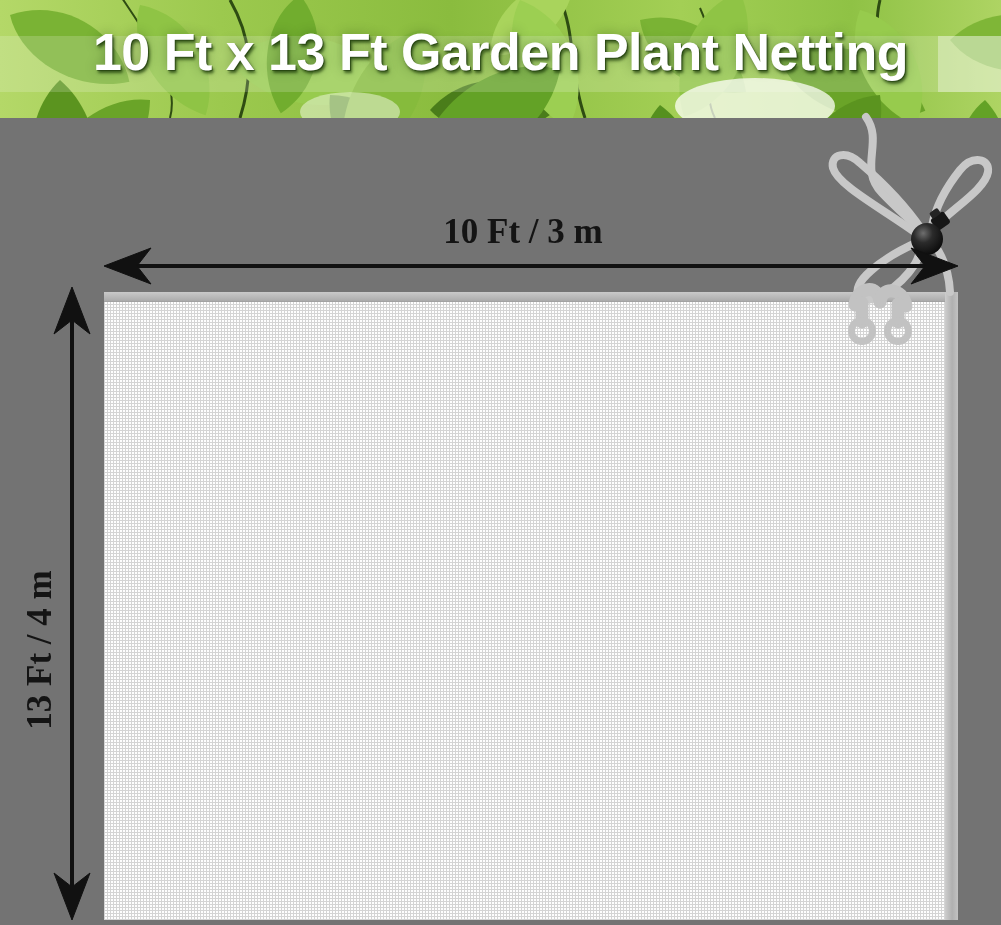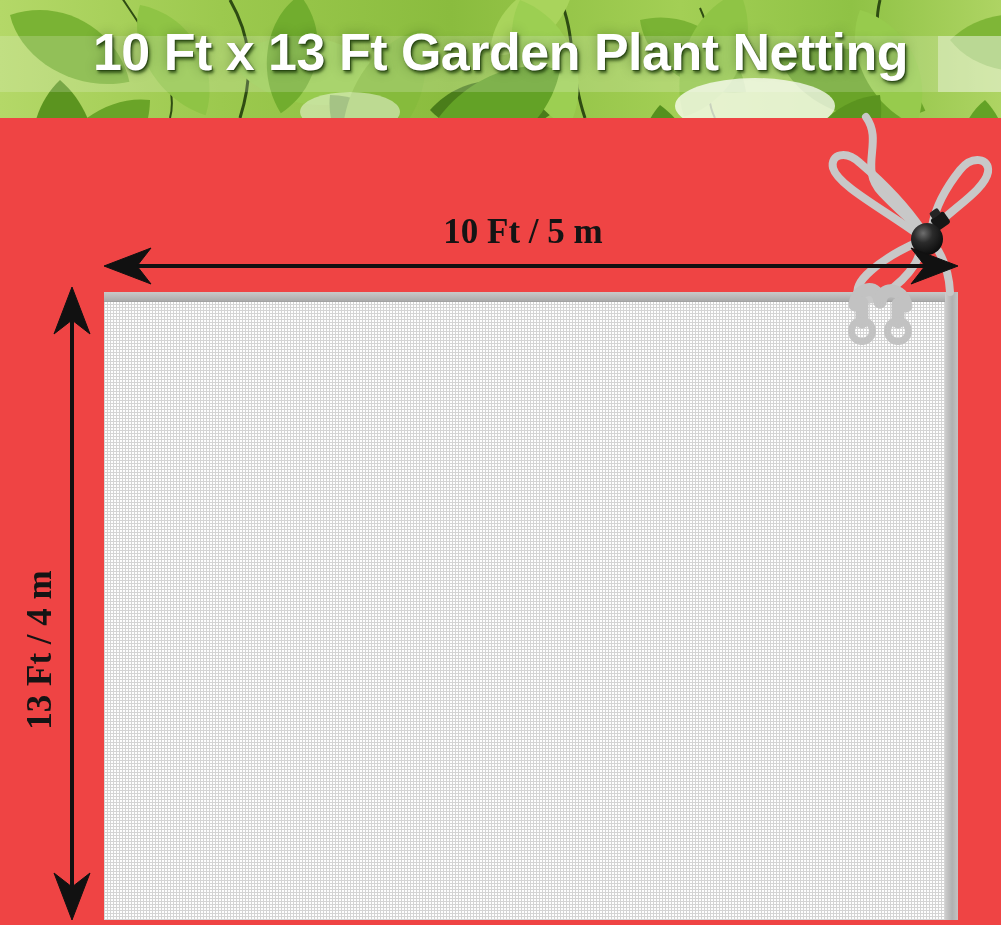--- a/index.html
+++ b/index.html
@@ -1,16 +1,16 @@
 <!DOCTYPE html>
 <html style="--title-text: #ffffff; --banner-green: #8abc3e; --banner-green-light: #a9d45c; --banner-green-dark: #4a7d1a; --arrow-black: #111111; --mesh-bg: #fefefe; --mesh-line: #d4d4d4; --hem-gray: #ababab; --cord-gray: #c8c8c8; --ring-gray: #c2c2c2; --cord-lock-black: #161616;"><head>
 <meta charset="utf-8">
 <style>
   html,body{margin:0;padding:0;background:#fff;}
-  .page{position:relative;width:1001px;height:925px;background:#ef4444;overflow:hidden;
+  .page{position:relative;width:1001px;height:925px;background:#737373;overflow:hidden;
         font-family:"Liberation Sans",sans-serif;}
 
   
   .banner{position:absolute;left:0;top:0;width:1001px;height:118px;overflow:hidden;}
   .banner svg{position:absolute;left:0;top:0;}
   .banner-title{
     position:absolute;left:0;top:24px;width:100%;
     text-align:center;color:var(--title-text,#ffffff);
     font-size:52px;font-weight:bold;letter-spacing:-0.5px;line-height:1.1;
     text-shadow:2px 3px 3px rgba(25,55,8,.7),0 0 12px rgba(25,55,8,.35),1px 1px 0 rgba(20,45,6,.5);
@@ -157,16 +157,16 @@
       <polygon points="958,266 911,248 925,266 911,284" stroke-width="1"></polygon>
     </g>
 
     <g style="stroke:var(--arrow-black,#111111);fill:var(--arrow-black,#111111)">
       <line x1="72" y1="300" x2="72" y2="906" stroke-width="4"></line>
       <polygon points="72,287 54,334 72,320 90,334" stroke-width="1"></polygon>
       <polygon points="72,920 54,873 72,887 90,873" stroke-width="1"></polygon>
     </g>
   </svg>
 
-  <div class="dim-label width-label">10 Ft / 5 m</div>
+  <div class="dim-label width-label">10 Ft / 3 m</div>
   <div class="dim-label height-label">13 Ft / 4 m</div>
 
 </div>
 
 </body></html>

